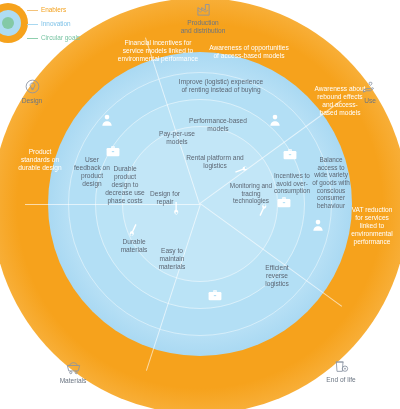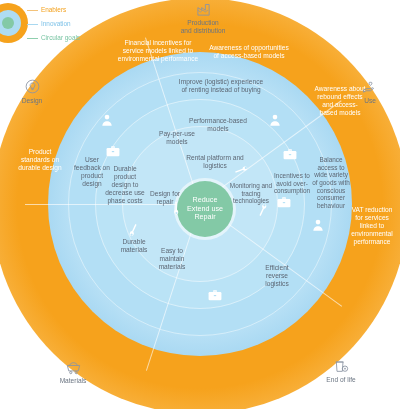--- a/index.html
+++ b/index.html
@@ -87,27 +87,20 @@
   <div class="gridcirc" style="left:68px;top:72px;width:262px;height:262px;"></div>
   <div class="gridcirc" style="left:95px;top:99px;width:208px;height:208px;"></div>
   <div class="gridcirc" style="left:122px;top:126px;width:154px;height:154px;"></div>
 
   <div class="spoke" style="transform:rotate(18deg);"></div>
   <div class="spoke" style="transform:rotate(90deg);"></div>
   <div class="spoke" style="transform:rotate(162deg);"></div>
   <div class="spoke" style="transform:rotate(234deg);"></div>
   <div class="spoke" style="transform:rotate(306deg);"></div>
 
-  <div class="ring ring-core">
-    <div>
-      <span>Reduce</span>
-      <span>Extend use</span>
-      <span>Repair</span>
-    </div>
-  </div>
 
   <div class="lbl lbl-orange" style="left:114px;top:39px;width:88px;">Financial incentives for service models linked to environmental performance</div>
 
   <div class="lbl lbl-orange" style="left:206px;top:44px;width:86px;">Awareness of opportunities of access-based models</div>
 
   <div class="lbl lbl-orange" style="left:314px;top:85px;width:52px;">Awareness about rebound effects and access-based models</div>
 
   <div class="lbl lbl-orange" style="left:348px;top:206px;width:48px;">VAT reduction for services linked to environmental performance</div>
 
   <div class="lbl lbl-orange" style="left:14px;top:148px;width:52px;">Product standards on durable design</div>

